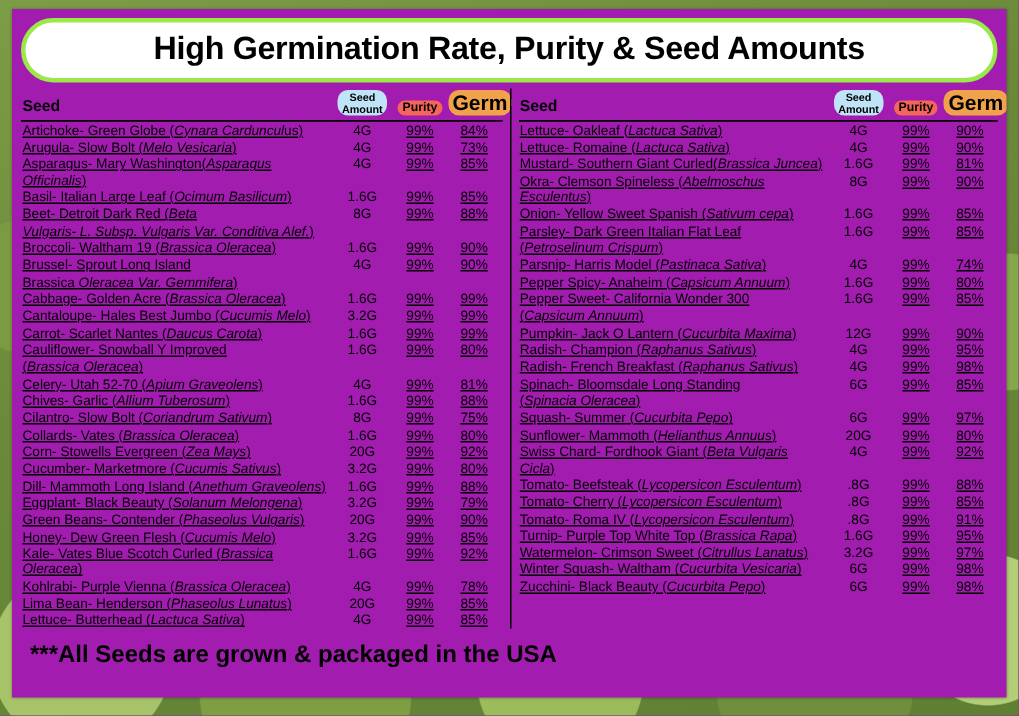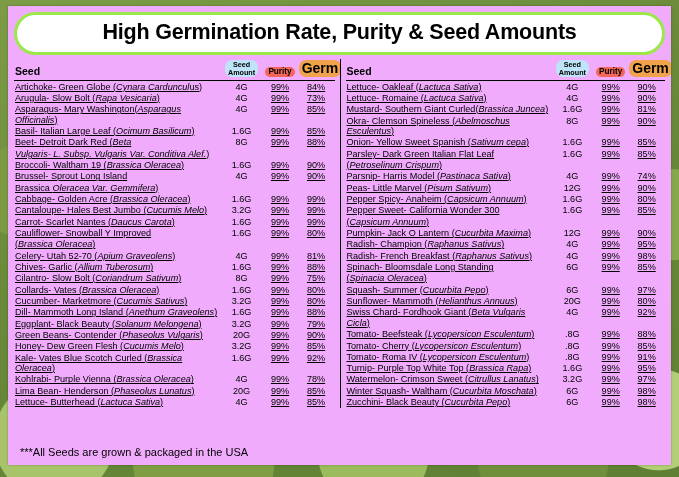--- a/index.html
+++ b/index.html
@@ -27,21 +27,21 @@
       radial-gradient(circle at 3% 40%, #7b9a42 0 45px, transparent 46px),
       radial-gradient(circle at 99% 45%, #86a84c 0 45px, transparent 46px),
       linear-gradient(160deg, #7d9c46 0%, #6a8a3a 40%, #5f7f33 100%);
   }
   .sheet {
     position: absolute;
     left: 8px;
     top: 6px;
     width: 663px;
     height: 459px;
-    background: #f0abfc;
+    background: #a21caf;
     box-shadow: 0 0 2px rgba(0,0,0,.3);
     overflow: hidden;
   }
   .title-wrap {
     margin: 6px 6px 0 6px;
     border: 3px solid #9ae84a;
     border-radius: 22px;
     background: #ffffff;
     padding: 5px 10px 7px 10px;
     text-align: center;
@@ -108,23 +108,23 @@
     color: #000;
   }
   td.name { text-align: left; }
   td.num  { text-align: center; white-space: nowrap; }
   .u { text-decoration: underline; }
   .ital { font-style: italic; }
 
   .footer {
     position: absolute;
     left: 12px;
-    bottom: 7px;
-    font-size: 11px;
-    font-weight: normal;
+    bottom: 19px;
+    font-size: 16px;
+    font-weight: bold;
     color: #000;
   }
 </style>
 </head>
 <body>
 
 <div class="bg-leaves"></div>
 
 <div class="sheet">
 
@@ -160,21 +160,21 @@
           </tr>
         </thead>
         <tbody id="left-body">
             <tr>
               <td class="name"><span class="u">Artichoke- Green Globe (<span class="ital">Cynara Carduncul</span>us)</span></td>
               <td class="num">4G</td>
               <td class="num u">99%</td>
               <td class="num u">84%</td>
             </tr>
             <tr>
-              <td class="name"><span class="u">Arugula- Slow Bolt (<span class="ital">Rapa Vesicaria</span>)</span></td>
+              <td class="name"><span class="u">Arugula- Slow Bolt (<span class="ital">Melo Vesicaria</span>)</span></td>
               <td class="num">4G</td>
               <td class="num u">99%</td>
               <td class="num u">73%</td>
             </tr>
             <tr>
               <td class="name"><span class="u">Asparagus- Mary Washington(<span class="ital">Asparagus Officinalis</span>)</span></td>
               <td class="num">4G</td>
               <td class="num u">99%</td>
               <td class="num u">85%</td>
             </tr>
@@ -260,20 +260,26 @@
               <td class="name"><span class="u">Cilantro- Slow Bolt (<span class="ital">Coriandrum Sativum</span>)</span></td>
               <td class="num">8G</td>
               <td class="num u">99%</td>
               <td class="num u">75%</td>
             </tr>
             <tr>
               <td class="name"><span class="u">Collards- Vates (<span class="ital">Brassica Oleracea</span>)</span></td>
               <td class="num">1.6G</td>
               <td class="num u">99%</td>
               <td class="num u">80%</td>
+            </tr>
+            <tr>
+              <td class="name"><span class="u">Corn- Stowells Evergreen (<span class="ital">Zea Mays</span>)</span></td>
+              <td class="num">20G</td>
+              <td class="num u">99%</td>
+              <td class="num u">92%</td>
             </tr>
             <tr>
               <td class="name"><span class="u">Cucumber- Marketmore (<span class="ital">Cucumis Sativus</span>)</span></td>
               <td class="num">3.2G</td>
               <td class="num u">99%</td>
               <td class="num u">80%</td>
             </tr>
             <tr>
               <td class="name"><span class="u">Dill- Mammoth Long Island (<span class="ital">Anethum Graveolens</span>)</span></td>
               <td class="num">1.6G</td>
@@ -394,26 +400,20 @@
               <td class="num u"></td>
               <td class="num u"></td>
             </tr>
             <tr>
               <td class="name"><span class="u">Parsnip- Harris Model (<span class="ital">Pastinaca Sativa</span>)</span></td>
               <td class="num">4G</td>
               <td class="num u">99%</td>
               <td class="num u">74%</td>
             </tr>
             <tr>
-              <td class="name"><span class="u">Peas- Little Marvel (<span class="ital">Pisum Sativum</span>)</span></td>
-              <td class="num">12G</td>
-              <td class="num u">99%</td>
-              <td class="num u">90%</td>
-            </tr>
-            <tr>
               <td class="name"><span class="u">Pepper Spicy- Anaheim (<span class="ital">Capsicum Annuum</span>)</span></td>
               <td class="num">1.6G</td>
               <td class="num u">99%</td>
               <td class="num u">80%</td>
             </tr>
             <tr>
               <td class="name"><span class="u">Pepper Sweet- California Wonder 300</span></td>
               <td class="num">1.6G</td>
               <td class="num u">99%</td>
               <td class="num u">85%</td>
@@ -496,21 +496,21 @@
               <td class="num u">99%</td>
               <td class="num u">95%</td>
             </tr>
             <tr>
               <td class="name"><span class="u">Watermelon- Crimson Sweet (<span class="ital">Citrullus Lanatus</span>)</span></td>
               <td class="num">3.2G</td>
               <td class="num u">99%</td>
               <td class="num u">97%</td>
             </tr>
             <tr>
-              <td class="name"><span class="u">Winter Squash- Waltham (<span class="ital">Cucurbita Moschata</span>)</span></td>
+              <td class="name"><span class="u">Winter Squash- Waltham (<span class="ital">Cucurbita Vesicaria</span>)</span></td>
               <td class="num">6G</td>
               <td class="num u">99%</td>
               <td class="num u">98%</td>
             </tr>
             <tr>
               <td class="name"><span class="u">Zucchini- Black Beauty (<span class="ital">Cucurbita Pepo</span>)</span></td>
               <td class="num">6G</td>
               <td class="num u">99%</td>
               <td class="num u">98%</td>
             </tr>

